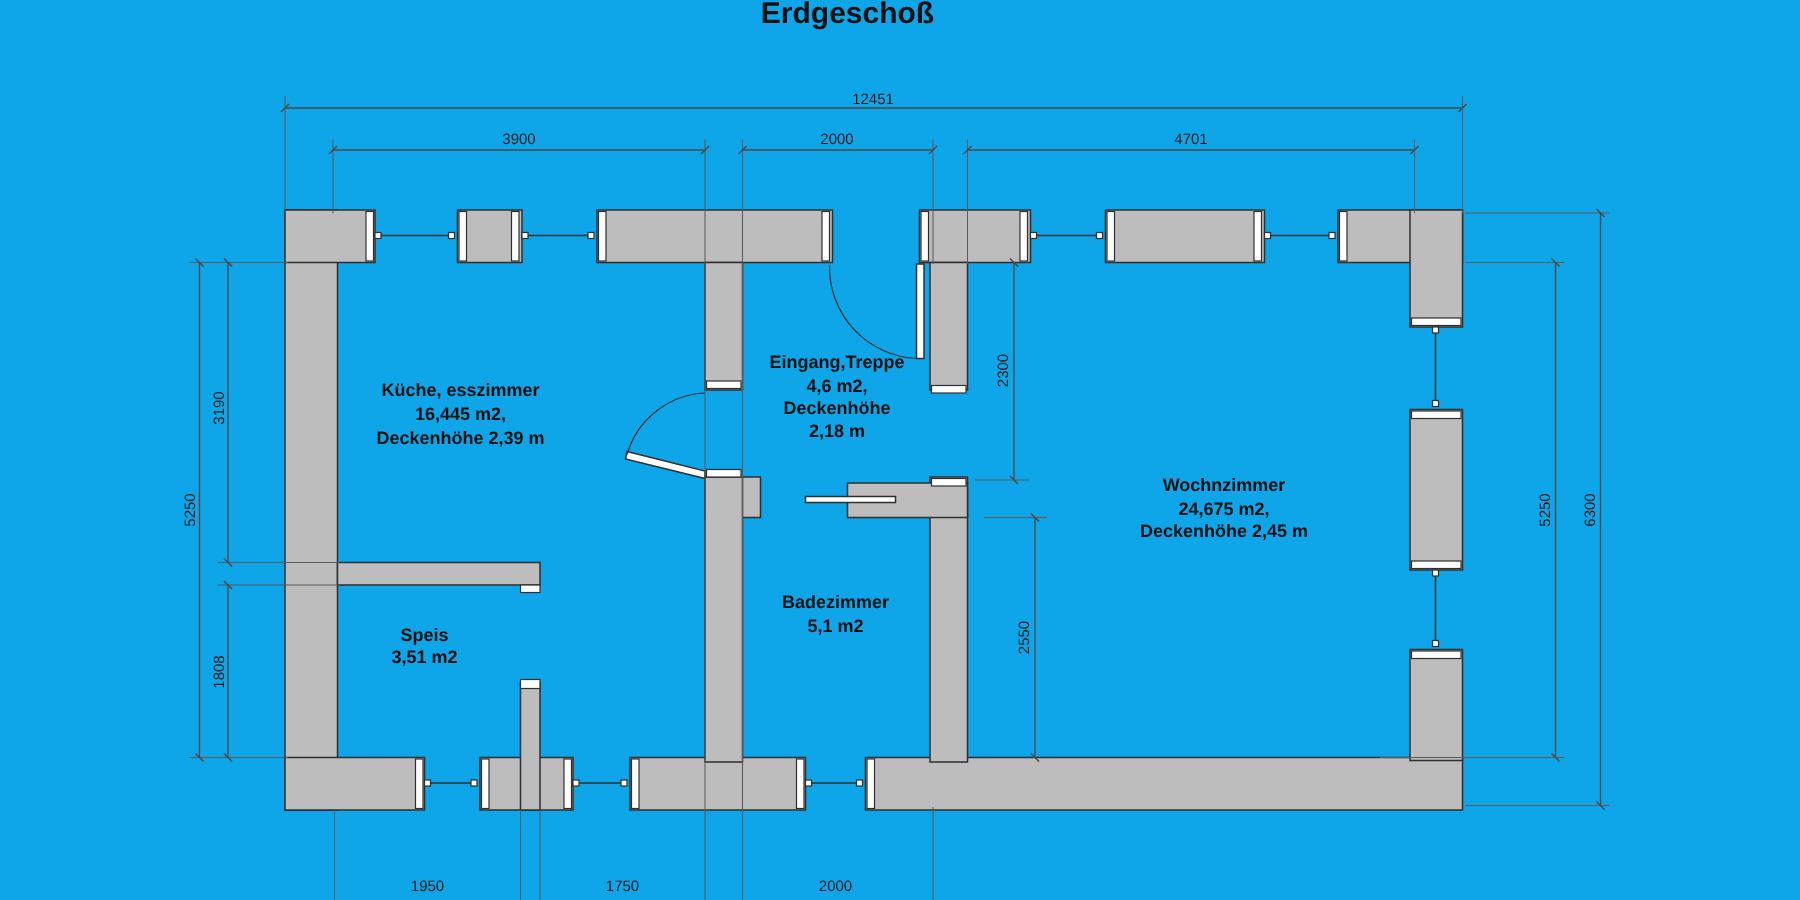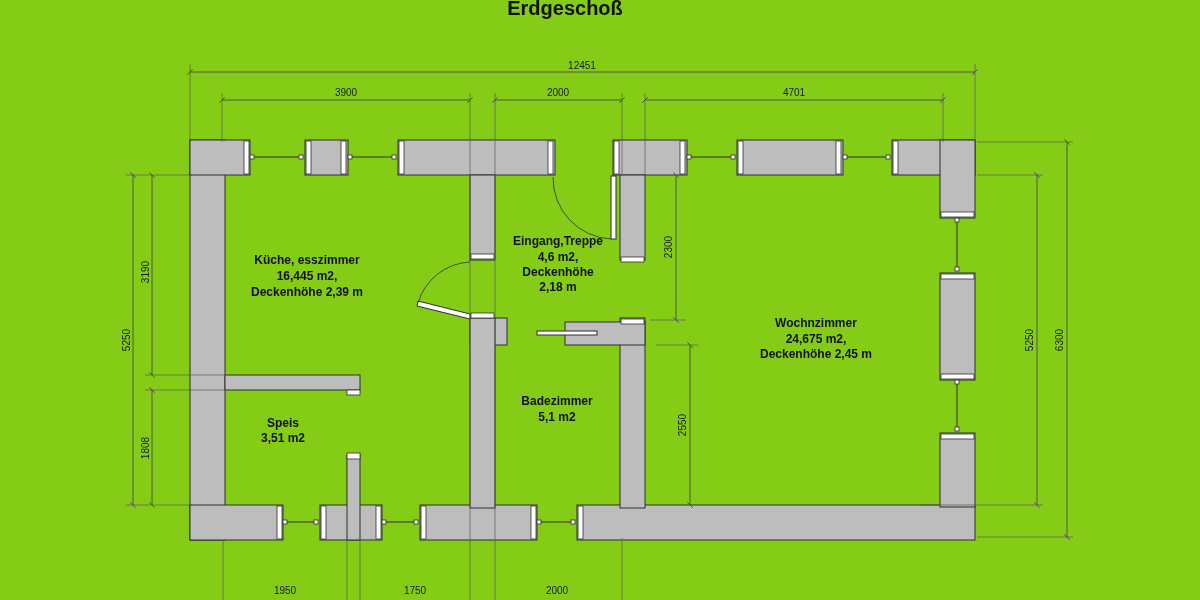--- a/index.html
+++ b/index.html
@@ -1,16 +1,16 @@
 <!DOCTYPE html>
 <html><head>
 <meta charset="utf-8">
 <style>
   html,body{margin:0;padding:0;background:#ffffff;}
-  .page{width:1200px;height:600px;position:relative;background:#84cc16;overflow:hidden;
+  .page{width:1200px;height:600px;position:relative;background:#0ea5e9;overflow:hidden;
         font-family:"Liberation Sans", sans-serif;}
   svg{display:block;}
   .wall{fill:#bdbdbd;stroke:#2f2f2f;stroke-width:1;}
   .jamb{fill:#ffffff;stroke:#2f2f2f;stroke-width:0.8;}
   .wincap{fill:#ffffff;stroke:#2f2f2f;stroke-width:0.8;}
   .winline{stroke:#2f2f2f;stroke-width:1;fill:none;}
   .leaf{fill:#ffffff;stroke:#2f2f2f;stroke-width:1;}
   .arc{fill:none;stroke:#2f2f2f;stroke-width:0.8;}
   .dim{stroke:#4a4a4a;stroke-width:0.9;fill:none;marker-start:url(#tick);marker-end:url(#tick);}
   .ext{stroke:#5a5a5a;stroke-width:0.7;fill:none;}

